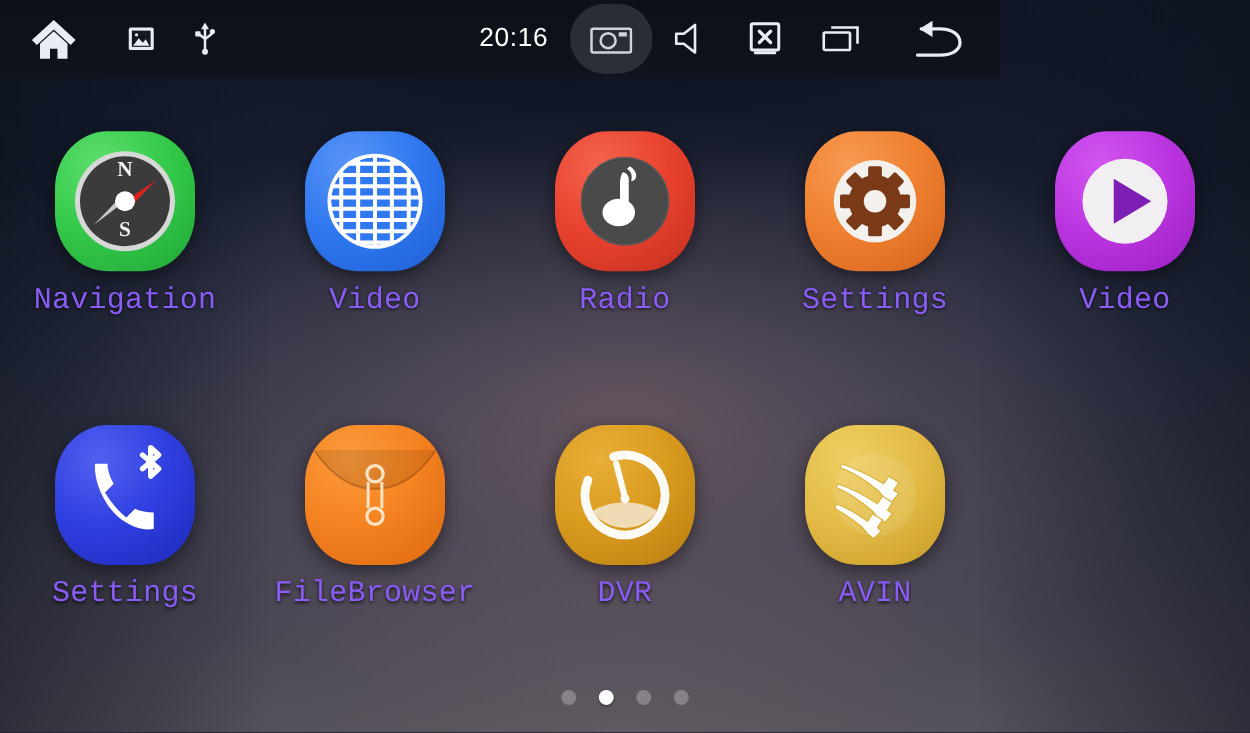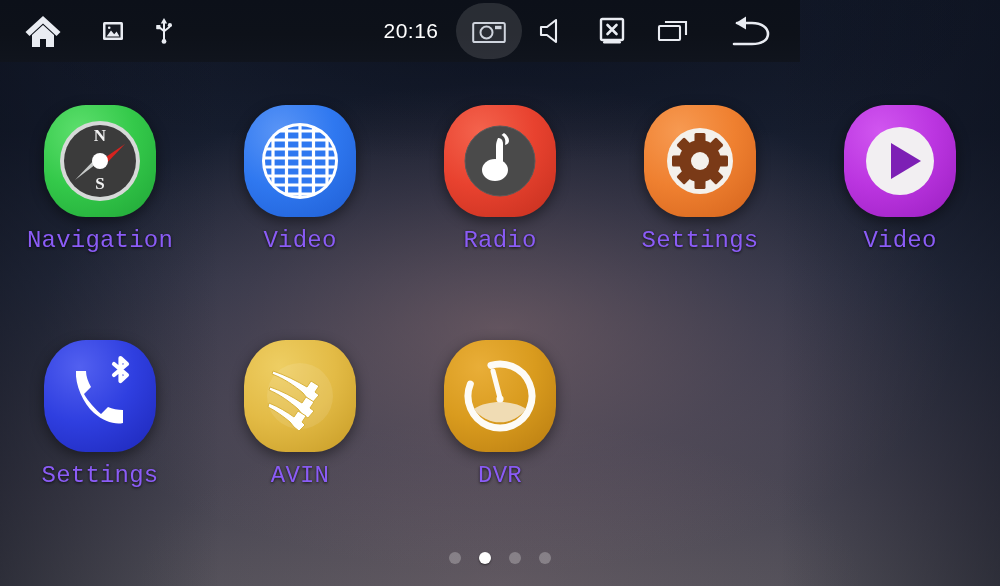--- a/index.html
+++ b/index.html
@@ -271,48 +271,60 @@
                  C38 56 31 48 27 41 L34 34 C31 29 29 23 29 18 Z" fill="#ffffff"></path>
         <g fill="#ffffff">
           <path d="M57 11 L70 22 L63.5 28 L63.5 5 L70 11 L57 22" fill="none" stroke="#ffffff" stroke-width="4.2" stroke-linejoin="round" stroke-linecap="round"></path>
         </g>
       </svg>
     </div>
     <span class="label">Settings</span>
   </div>
 
 
+  <div class="app">
+    <div class="icon" style="background:radial-gradient(circle at 32% 24%, #fb9b3c 0%, #f58220 48%, #db6a10 100%);">
+      <svg width="100" height="100" viewBox="0 0 100 100">
+        <path d="M2 16 C20 42 38 46 50 46 C62 46 80 42 98 16 L98 14 L2 14 Z" fill="rgba(0,0,0,0.10)"></path>
+        <path d="M2 15 C20 41 38 45 50 45 C62 45 80 41 98 15" fill="none" stroke="rgba(120,50,5,0.30)" stroke-width="1.6"></path>
+        <circle cx="50" cy="33" r="6.5" fill="none" stroke="#ffe3c2" stroke-width="2.6"></circle>
+        <circle cx="50" cy="67" r="6.5" fill="none" stroke="#ffe3c2" stroke-width="2.6"></circle>
+        <path d="M44.5 39.5 L44.5 60.5 M55.5 39.5 L55.5 60.5" stroke="#ffe3c2" stroke-width="2.4"></path>
+      </svg>
+    </div>
+    <span class="label">FileBrowser</span>
+  </div>
+
+  <div class="app">
+    <div class="icon" style="background:radial-gradient(circle at 32% 24%, #e9ae38 0%, #d99b1e 48%, #b87c10 100%);">
+      <svg width="86" height="86" viewBox="0 0 86 86">
+        <path d="M43 11 A32 32 0 1 0 43 75 A32 32 0 0 0 43 11" fill="none" stroke="#fdfbf6" stroke-width="7" stroke-linecap="round" stroke-dasharray="172 30" transform="rotate(-68 43 43)"></path>
+        <path d="M17 56 C24 51 34 49 43 49 C52 49 62 51 69 56 A32 32 0 0 1 17 56 Z" fill="#f0dcb4"></path>
+        <path d="M43 45 L36 18" stroke="#fdfbf6" stroke-width="5" stroke-linecap="round"></path>
+        <circle cx="43" cy="46" r="3.6" fill="#fdfbf6"></circle>
+      </svg>
+    </div>
+    <span class="label">DVR</span>
+  </div>
 
   <div class="app">
     <div class="icon" style="background:radial-gradient(circle at 32% 24%, #eece63 0%, #e3bb46 48%, #c79b25 100%);">
       <svg width="90" height="90" viewBox="0 0 90 90">
         <circle cx="45" cy="45" r="33" fill="rgba(255,255,255,0.10)"></circle>
         <g fill="#ffffff" stroke="#d8b23c" stroke-width="1">
 
           <path d="M18 20 C30 24 42 30 52 36 L56 30 L64 35 L60 41 L64 44 L58 51 L52 47 L48 42 C40 35 28 27 17 23 Z"></path>
 
           <path d="M15 36 C27 40 38 46 47 52 L51 46 L59 51 L55 57 L59 60 L53 67 L47 63 L43 58 C35 51 24 43 14 39 Z"></path>
 
           <path d="M14 52 C24 56 32 61 39 66 L43 60 L51 65 L47 71 L50 74 L44 80 L39 76 L35 71 C29 66 21 60 13 56 Z"></path>
         </g>
       </svg>
     </div>
     <span class="label">AVIN</span>
-  </div>
-
-  <div class="app">
-    <div class="icon" style="background:radial-gradient(circle at 32% 24%, #e9ae38 0%, #d99b1e 48%, #b87c10 100%);">
-      <svg width="86" height="86" viewBox="0 0 86 86">
-        <path d="M43 11 A32 32 0 1 0 43 75 A32 32 0 0 0 43 11" fill="none" stroke="#fdfbf6" stroke-width="7" stroke-linecap="round" stroke-dasharray="172 30" transform="rotate(-68 43 43)"></path>
-        <path d="M17 56 C24 51 34 49 43 49 C52 49 62 51 69 56 A32 32 0 0 1 17 56 Z" fill="#f0dcb4"></path>
-        <path d="M43 45 L36 18" stroke="#fdfbf6" stroke-width="5" stroke-linecap="round"></path>
-        <circle cx="43" cy="46" r="3.6" fill="#fdfbf6"></circle>
-      </svg>
-    </div>
-    <span class="label">DVR</span>
   </div>
 
 </div>
 
 <div id="dots">
   <span class="dot"></span>
   <span class="dot active"></span>
   <span class="dot"></span>
   <span class="dot"></span>
 </div>

